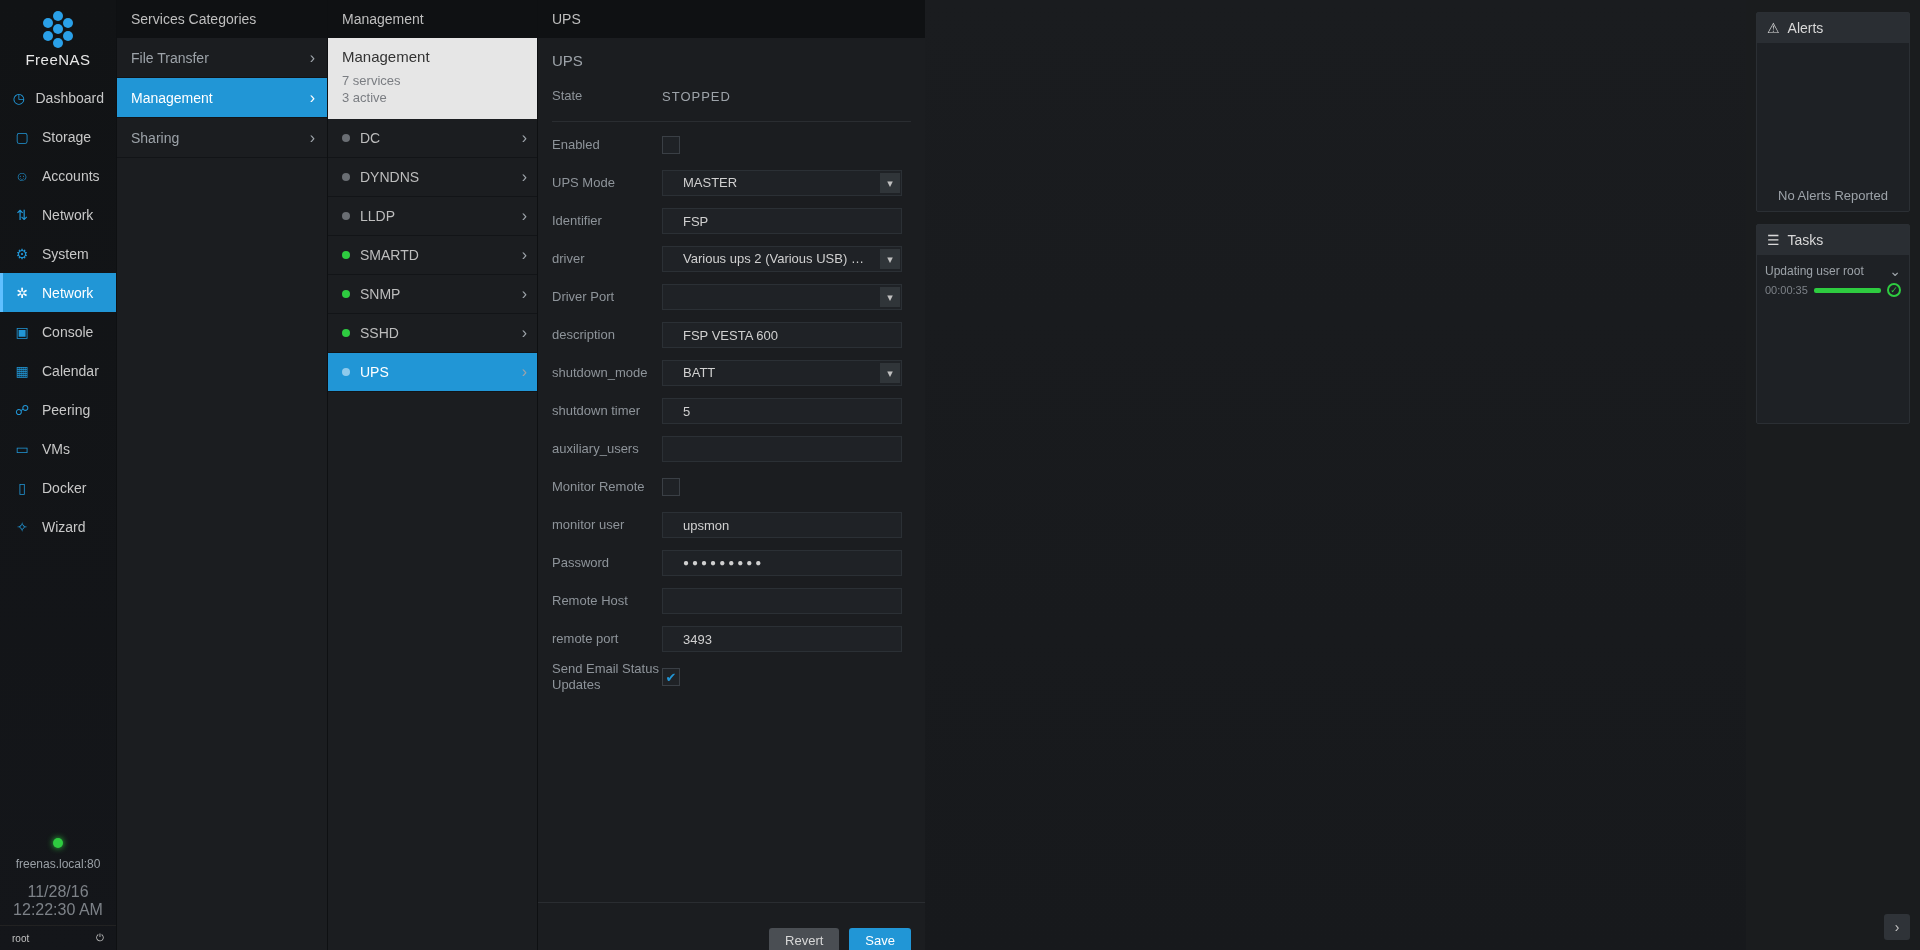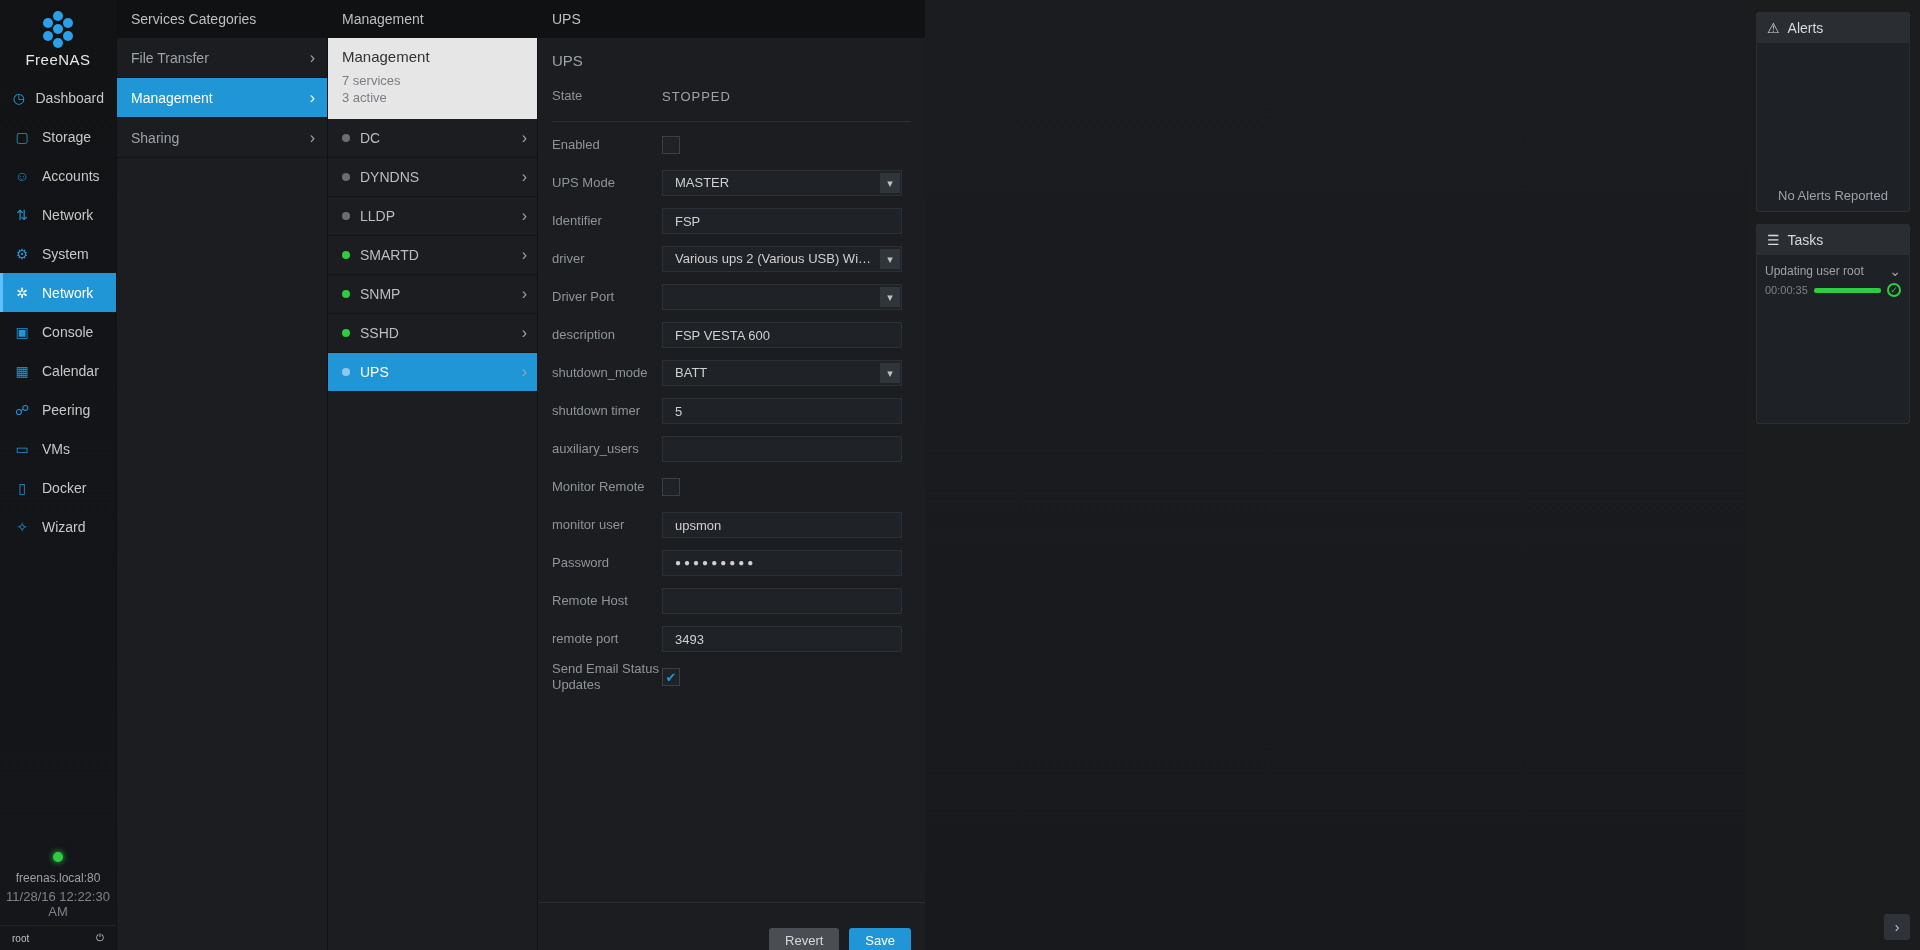--- a/index.html
+++ b/index.html
@@ -15,21 +15,21 @@
   .ld4 { left:15px; top:13px; } .ld5 { left:5px; top:20px; } .ld6 { left:25px; top:20px; } .ld7 { left:15px; top:27px; }
   .logo-text { color:#e8e8e8; font-size:15px; letter-spacing:0.5px; }
   .nav { flex:1; }
   .nav-item { display:flex; align-items:center; gap:10px; padding:0 12px; height:39px; color:#c8c8c8; cursor:pointer; font-size:14px; }
   .nav-item.active { background:#2196d6; color:#fff; border-left:3px solid #60c0ff; padding-left:9px; }
   .nav-icon { width:20px; height:20px; display:inline-flex; align-items:center; justify-content:center; color:#2196d6; }
   .nav-item.active .nav-icon { color:#fff; }
   .sidebar-footer { text-align:center; padding:8px 0 6px; }
   .status-dot-green { display:inline-block; width:10px; height:10px; background:#2ecc40; border-radius:50%; margin-bottom:6px; box-shadow:0 0 6px #2ecc40; }
   .host-text { font-size:12px; color:#9aa0a6; }
-  .date-text { font-size:13px; color:#7d8288; margin-top:4px; }
+  .date-text { font-size:16px; color:#7d8288; margin-top:12px; }
   .user-row { display:flex; align-items:center; justify-content:space-between; padding:6px 12px; border-top:1px solid #222; }
   .user-row span { font-size:10px; color:#c0c0c0; }
   .power-icon { font-size:16px; color:#9aa0a6; cursor:pointer; }
 
   
   .col { background:#1b1d20; border-left:1px solid #0e1012; display:flex; flex-direction:column; }
   .col-header { height:38px; padding:0 14px; display:flex; align-items:center; background:#0f1113; color:#bfbfbf; font-size:14px; }
   .col-categories { width:211px; }
   .col-mgmt-list { width:210px; }
   .col-details { width:388px; }
@@ -57,21 +57,21 @@
   
   .detail-scroll { flex:1; overflow:auto; padding:0 14px 10px; }
   .d-title { padding:14px 0 8px; color:#9da3a9; font-size:15px; }
   .drow { display:flex; align-items:center; min-height:38px; padding:1px 0; }
   .drow label { width:110px; flex:0 0 110px; color:#8e949a; font-size:13px; line-height:1.25; }
   .drow .val { flex:1; }
   .state-val { color:#9da3a9; letter-spacing:1px; font-size:13px; }
   .sep { height:1px; background:#2a2d31; margin:6px 0 4px; }
   .checkbox { width:18px; height:18px; border:1px solid #3a3f45; background:#1f2226; display:flex; align-items:center; justify-content:center; cursor:pointer; }
   .checkbox.checked::after { content:'✔'; color:#2196d6; font-size:13px; }
-  .txt,.sel { width:240px; height:26px; background:#1f2226; border:1px solid #2b3035; color:#d0d0d0; padding:0 12px; font-size:13px; }
+  .txt,.sel { width:240px; height:26px; background:#1f2226; border:1px solid #2b3035; color:#d0d0d0; padding:0 20px; font-size:13px; }
   .sel-wrap { position:relative; width:240px; }
   .sel-wrap .sel { width:100%; padding-right:26px; white-space:nowrap; overflow:hidden; text-overflow:ellipsis; }
   .sel-btn { position:absolute; right:2px; top:3px; width:20px; height:20px; background:#303539; display:flex; align-items:center; justify-content:center; color:#c0c0c0; font-size:11px; pointer-events:none; }
   .pw-dots { letter-spacing:3px; font-size:10px; }
 
   .detail-footer { height:48px; border-top:1px solid #2a2d31; display:flex; align-items:center; justify-content:flex-end; gap:10px; padding:0 14px; }
   .btn { height:26px; padding:0 16px; border:none; border-radius:3px; font-size:13px; cursor:pointer;margin-top:28px; }
   .btn-revert { background:#4a4e53; color:#d8d8d8; }
   .btn-save { background:#2196d6; color:#fff; }
 

